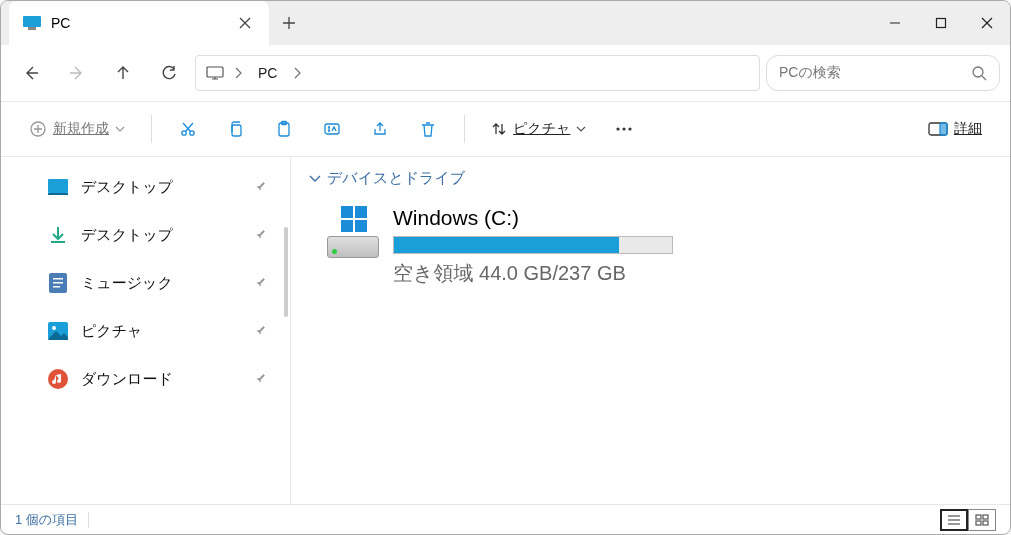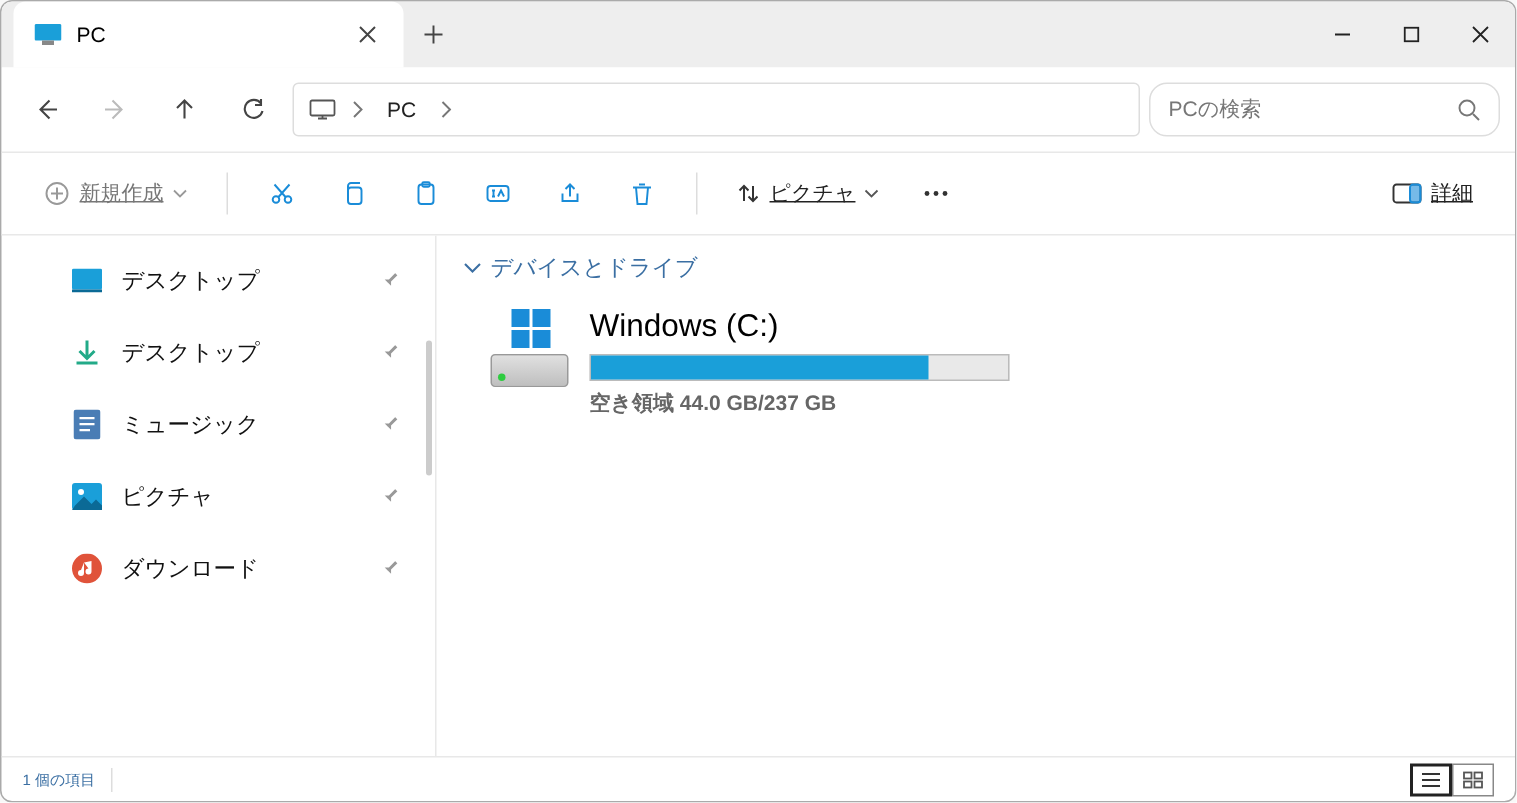--- a/index.html
+++ b/index.html
@@ -45,23 +45,23 @@
   .drive { display:flex; gap:14px; padding-left:18px; }
   .drive-icon { width:52px; height:52px; position:relative; }
   .drive-body-art { position:absolute; bottom:0; left:0; width:52px; height:22px; background:linear-gradient(#e0e0e0,#bfbfbf); border-radius:3px; border:1px solid #999; }
   .drive-led { position:absolute; bottom:4px; left:5px; width:5px; height:5px; background:#2ecc40; border-radius:50%; }
   .win-logo { position:absolute; top:0; left:14px; width:26px; height:26px; display:grid; grid-template-columns:1fr 1fr; grid-template-rows:1fr 1fr; gap:2px; }
   .win-logo div { background:#1a8cd8; }
   .drive-info { width:310px; }
   .drive-name { font-size:21px; margin-bottom:6px; }
   .bar { width:280px; height:18px; border:1px solid #bbb; background:#e9e9e9; position:relative; margin-bottom:6px; }
   .bar-fill { position:absolute; top:0; left:0; bottom:0; background:#1a9fd9; }
-  .drive-sub { color:#666; font-size:14px;font-weight:bold; }
-  
-  .status { height:30px; border-top:1px solid #e8e8e8; display:flex; align-items:center; padding:0 14px; font-size:10px; color:#3b6fa3; gap:10px; }
+  .drive-sub { color:#666; font-size:20px; }
+  
+  .status { height:30px; border-top:1px solid #e8e8e8; display:flex; align-items:center; padding:0 14px; font-size:13px; color:#3b6fa3; gap:10px; }
   .status .sep { width:1px; height:16px; background:#ddd; }
   .status-spacer { flex:1; }
   .view-btns { display:flex; }
   .view-btn { width:28px; height:22px; border:1px solid #888; display:flex; align-items:center; justify-content:center; color:#333; }
   .view-btn.active { border:2px solid #222; }
   svg { display:block; }
   
   .scroll-thumb { position:absolute; right:2px; top:70px; width:4px; height:90px; background:#ccc; border-radius:2px; }
 </style>
 </head>

